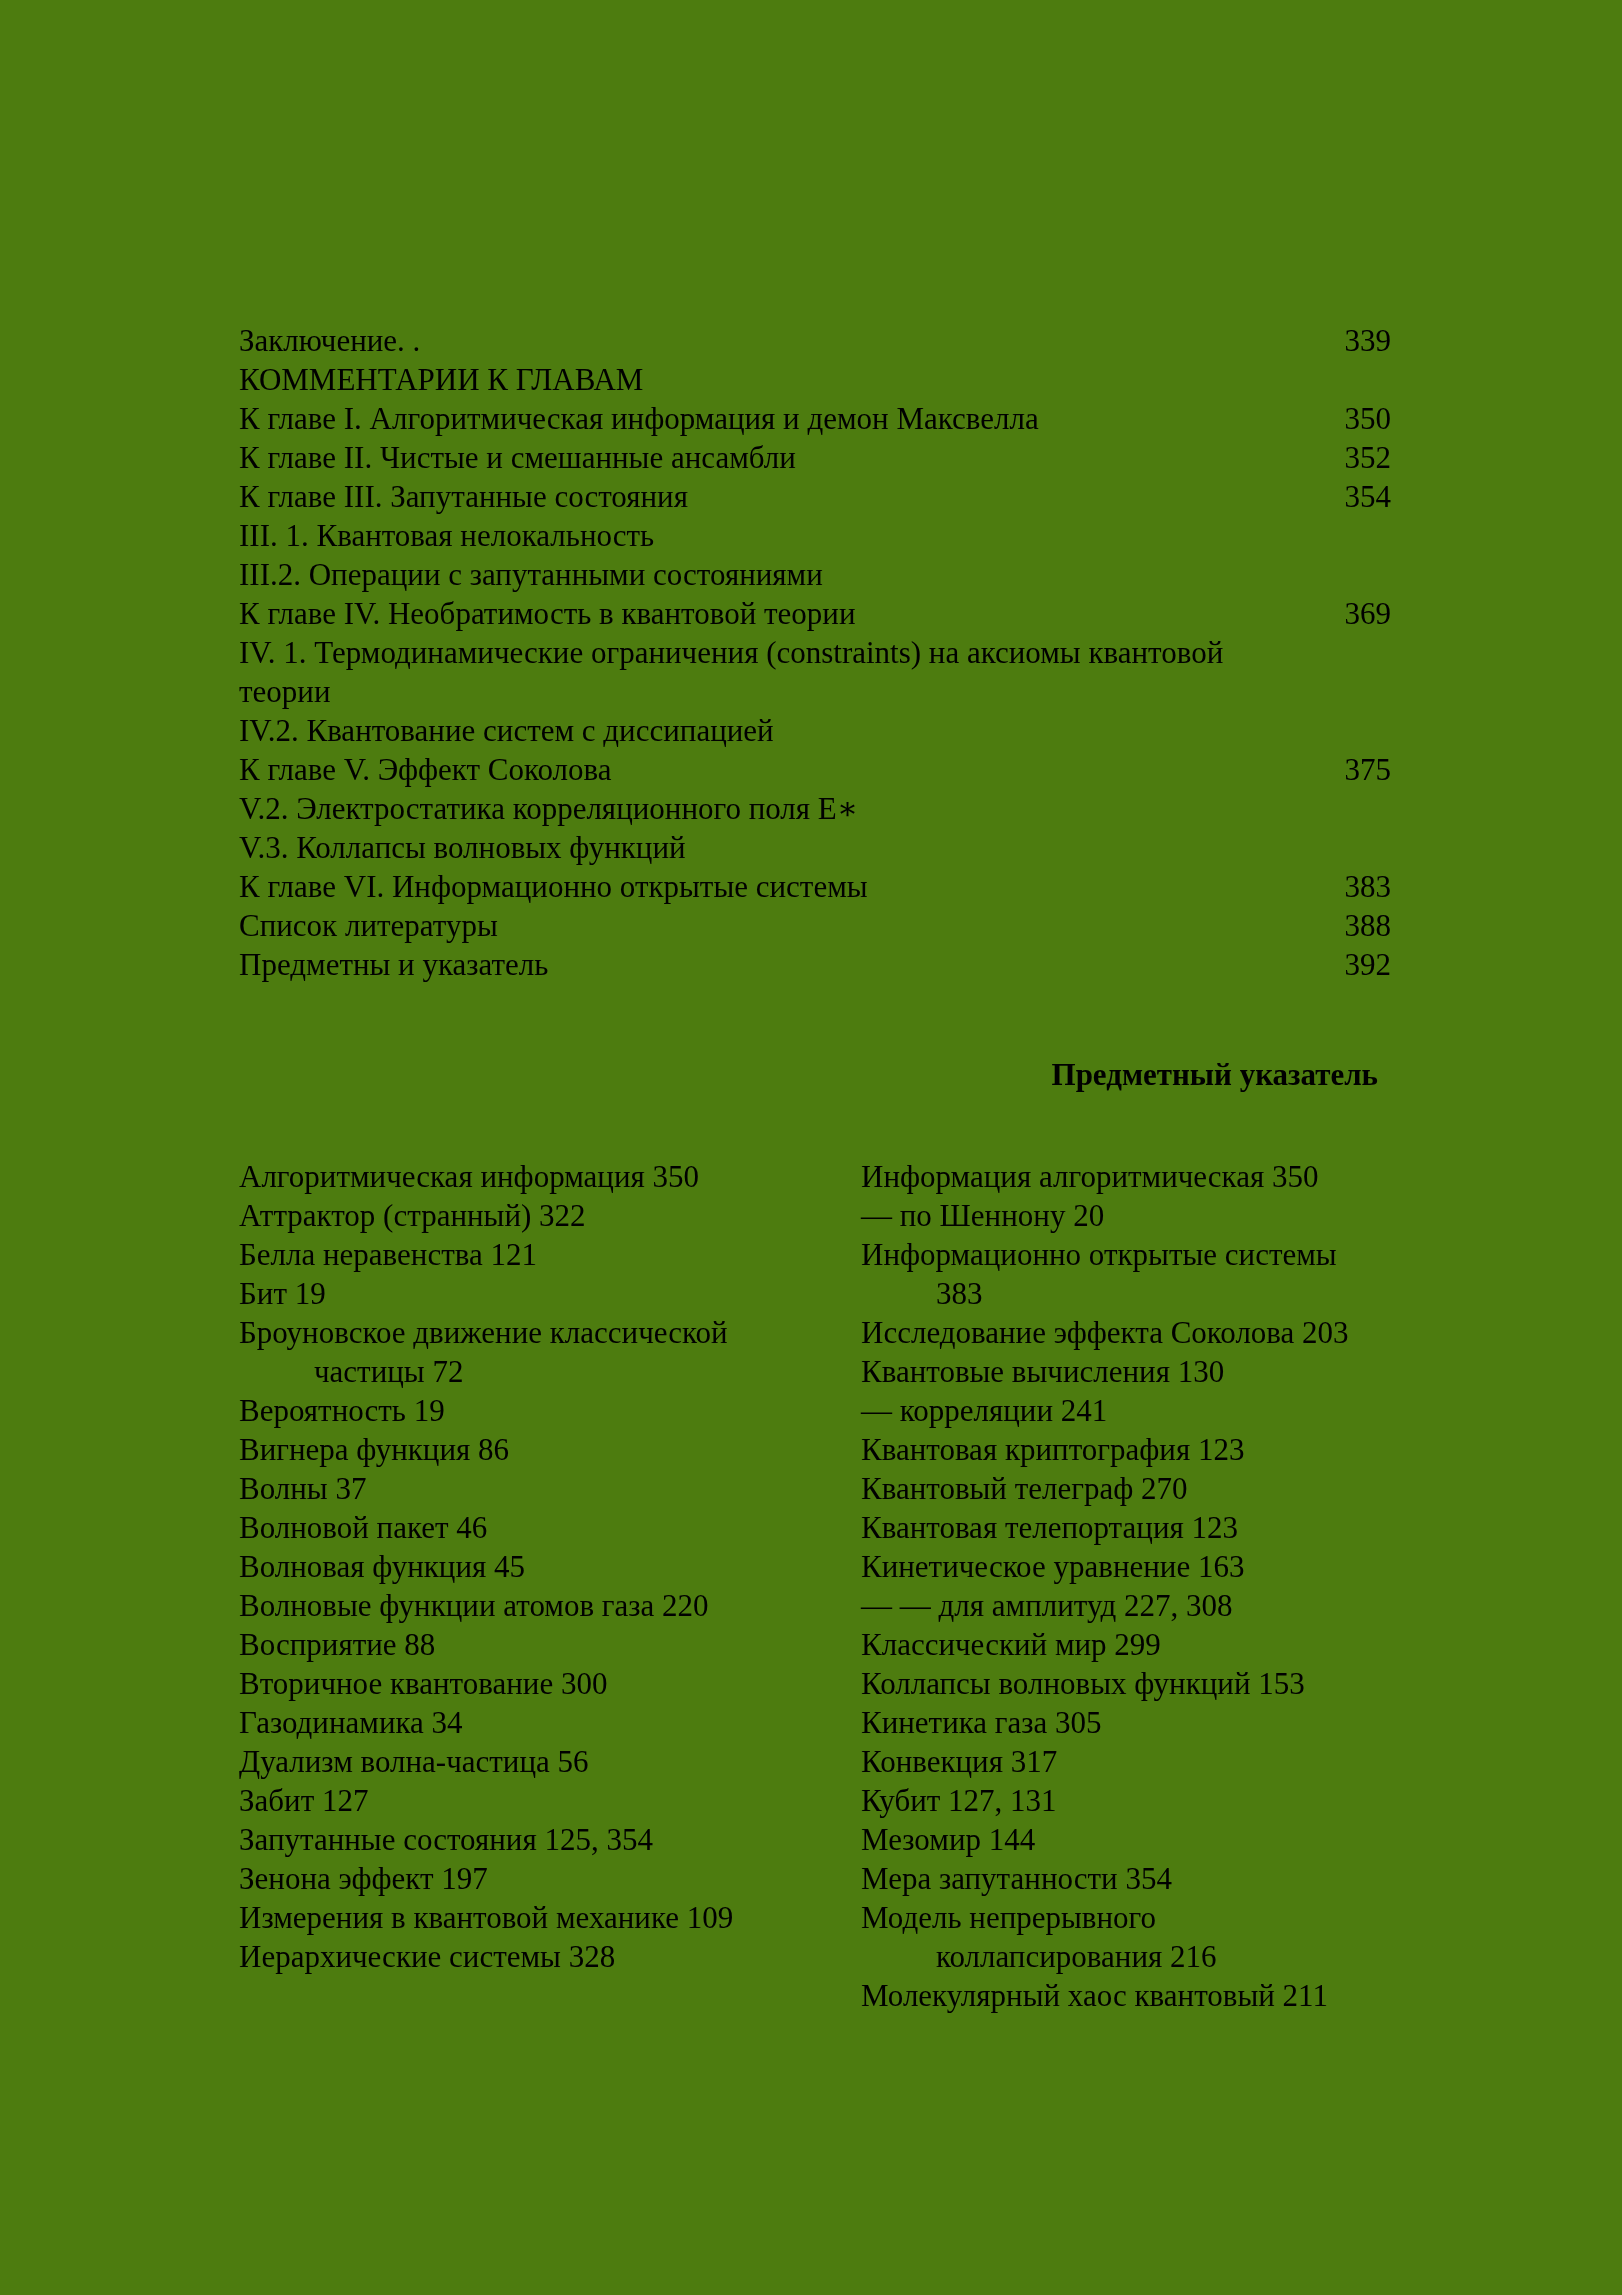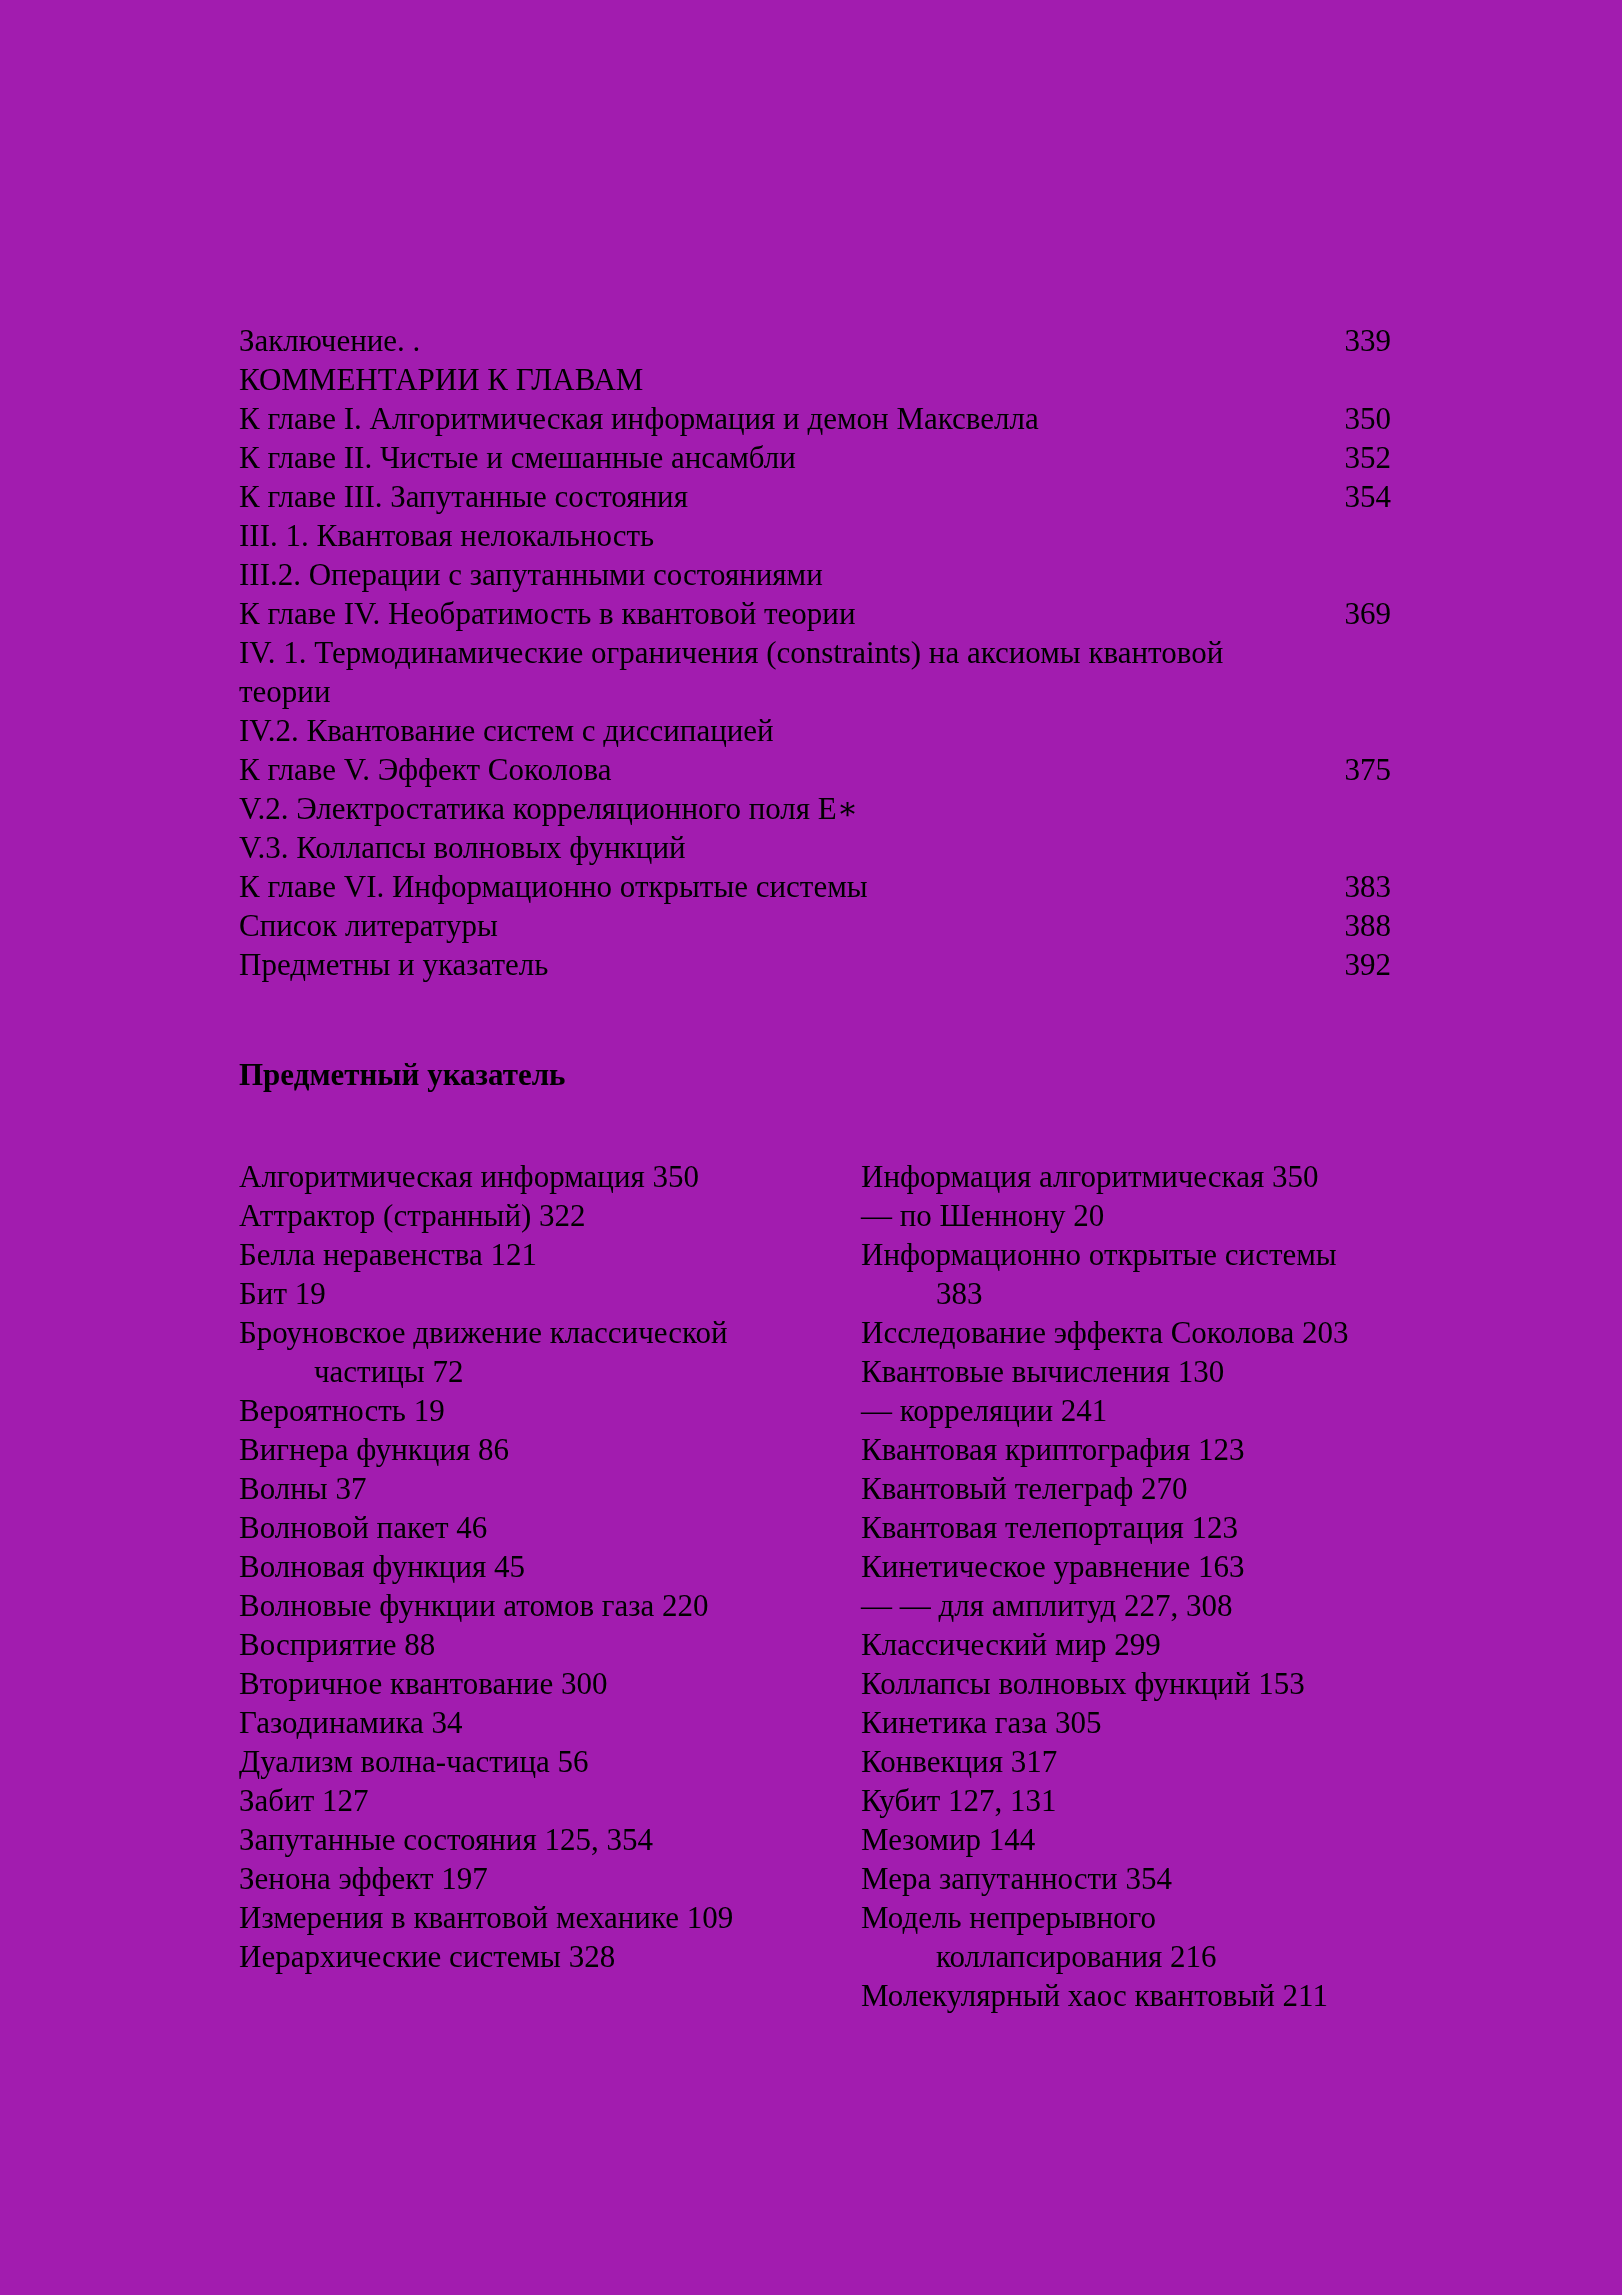--- a/index.html
+++ b/index.html
@@ -4,21 +4,21 @@
 <style>
   html, body {
     margin: 0;
     padding: 0;
     background: #e8e8e8;
   }
   .page {
     position: relative;
     width: 1622px;
     height: 2295px;
-    background: #a21caf;
+    background: #4d7c0f;
     font-family: "Liberation Serif", "DejaVu Serif", serif;
     color: #000000;
     overflow: hidden;
   }
   
   .toc {
     position: absolute;
     left: 239px;
     top: 321px;
     width: 1152px;
@@ -34,24 +34,24 @@
     flex: 1 1 auto;
   }
   .toc-page-number {
     flex: 0 0 auto;
     margin-left: auto;
     white-space: nowrap;
   }
   
   .index-title {
     position: absolute;
-    left: 239px;
+    left: 226px;
     top: 1055px;
     width: 1152px;
-    text-align: left;
+    text-align: right;
     font-size: 31px;
     line-height: 39px;
     font-weight: bold;
   }
   
   .index-col {
     position: absolute;
     top: 1157px;
     font-size: 31px;
     line-height: 39px;

